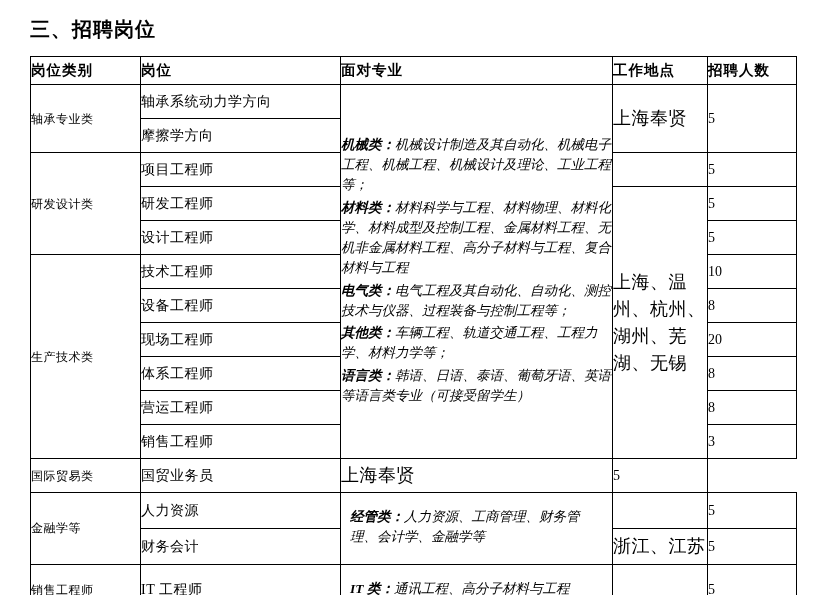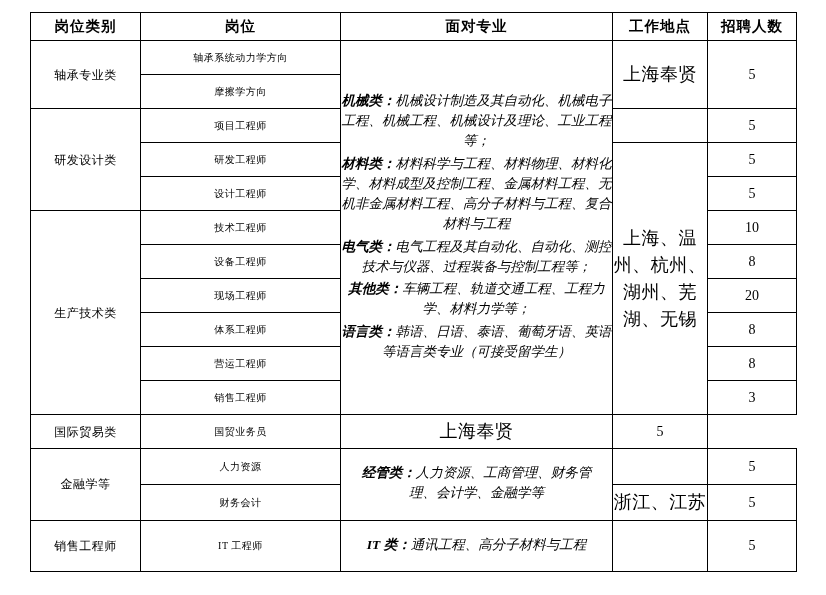--- a/index.html
+++ b/index.html
@@ -36,36 +36,36 @@
   table.recruit {
     border-collapse: collapse;
     width: 766px;
     table-layout: fixed;
     font-size: 13.5px;
   }
   table.recruit th,
   table.recruit td {
     border: 1px solid #000000;
     padding: 0;
-    text-align: center;
+    text-align: left;
     vertical-align: middle;
     line-height: 1.5;
   }
   table.recruit thead th {
     font-weight: bold;
     font-size: 14.5px;
     height: 27px;
     letter-spacing: 1px;
   }
   td.cat {
     font-size: 12px;
     letter-spacing: 0.5px;
   }
   td.post {
-    font-size: 10px;
+    font-size: 14px;
     letter-spacing: 0.5px;
     height: 33px;
   }
   td.num {
     font-size: 14px;
   }
   td.loc {
     font-size: 18px;
     letter-spacing: 0.5px;
     line-height: 1.9;
@@ -94,20 +94,21 @@
   .col-post { width: 200px; }
   .col-major { width: 272px; }
   .col-loc { width: 95px; }
   .col-num { width: 89px; }
 </style>
 </head>
 <body>
 
 <div class="page">
 
+  <h2 class="section-title">三、招聘岗位</h2>
 
   <div class="table-wrap">
     <table class="recruit">
       <colgroup>
         <col class="col-cat">
         <col class="col-post">
         <col class="col-major">
         <col class="col-loc">
         <col class="col-num">
       </colgroup>

